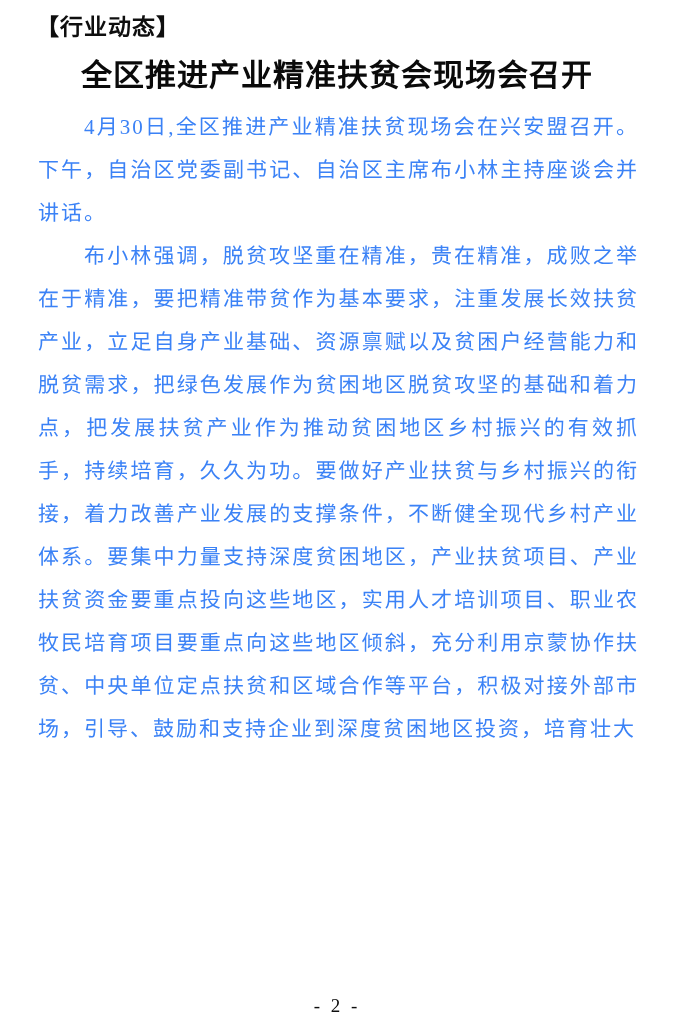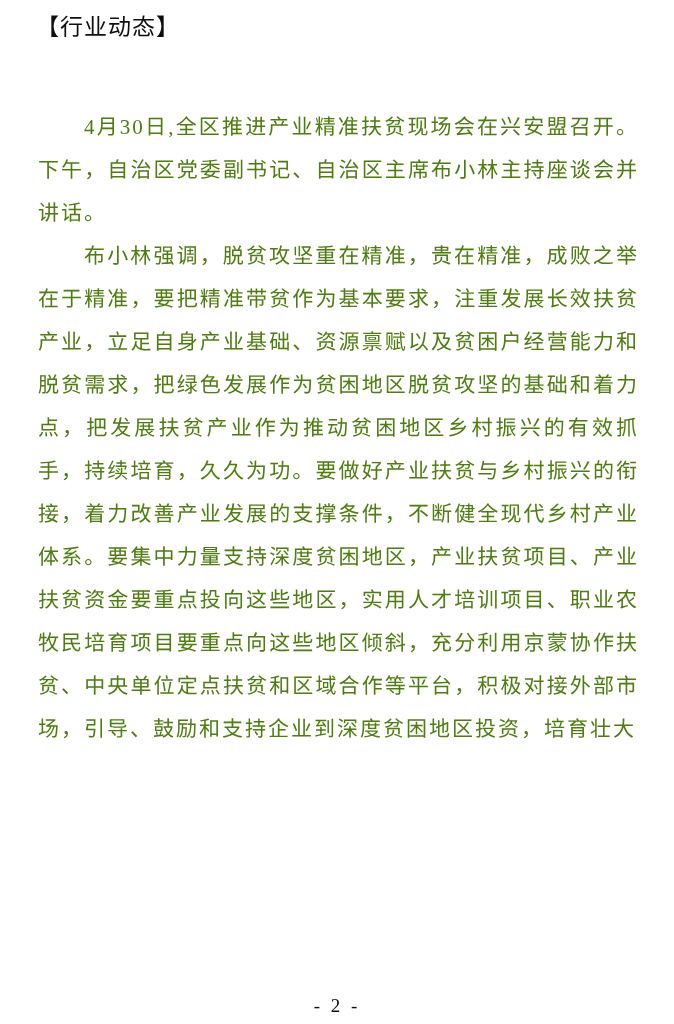--- a/index.html
+++ b/index.html
@@ -17,21 +17,21 @@
     color: #121212;
     overflow: hidden;
     font-family: "Liberation Serif", "DejaVu Serif", serif;
   }
 
   .section-tag {
     position: absolute;
     left: 36px;
     top: 8px;
     font-family: "Liberation Sans", "DejaVu Sans", sans-serif;
-    font-weight: normal;
+    font-weight: bold;
     font-size: 23px;
     letter-spacing: 1px;
     color: #0e0e0e;
   }
 
   .doc-title {
     position: absolute;
     top: 50px;
     left: 0;
     width: 674px;
@@ -48,21 +48,21 @@
     position: absolute;
     top: 106px;
     left: 38px;
     width: 601px;
   }
 
   .para {
     font-size: 21px;
     line-height: 43px;
     letter-spacing: 2px;
-    color: #4d7c0f;
+    color: #3b82f6;
     text-align: justify;
     text-align-last: left;
     text-indent: 46px;
   }
 
   .page-number {
     position: absolute;
     top: 995px;
     left: 0;
     width: 674px;
@@ -73,20 +73,21 @@
     font-family: "Liberation Serif", "DejaVu Serif", serif;
   }
 </style>
 </head>
 <body>
 
 <div class="page">
 
   <div class="section-tag">【行业动态】</div>
 
+  <h1 class="doc-title">全区推进产业精准扶贫会现场会召开</h1>
 
   <div class="body-text">
     <p class="para">4月30日,全区推进产业精准扶贫现场会在兴安盟召开。下午，自治区党委副书记、自治区主席布小林主持座谈会并讲话。</p>
     <p class="para">布小林强调，脱贫攻坚重在精准，贵在精准，成败之举在于精准，要把精准带贫作为基本要求，注重发展长效扶贫产业，立足自身产业基础、资源禀赋以及贫困户经营能力和脱贫需求，把绿色发展作为贫困地区脱贫攻坚的基础和着力点，把发展扶贫产业作为推动贫困地区乡村振兴的有效抓手，持续培育，久久为功。要做好产业扶贫与乡村振兴的衔接，着力改善产业发展的支撑条件，不断健全现代乡村产业体系。要集中力量支持深度贫困地区，产业扶贫项目、产业扶贫资金要重点投向这些地区，实用人才培训项目、职业农牧民培育项目要重点向这些地区倾斜，充分利用京蒙协作扶贫、中央单位定点扶贫和区域合作等平台，积极对接外部市场，引导、鼓励和支持企业到深度贫困地区投资，培育壮大</p>
   </div>
 
   <div class="page-number">- 2 -</div>
 
 </div>
 

